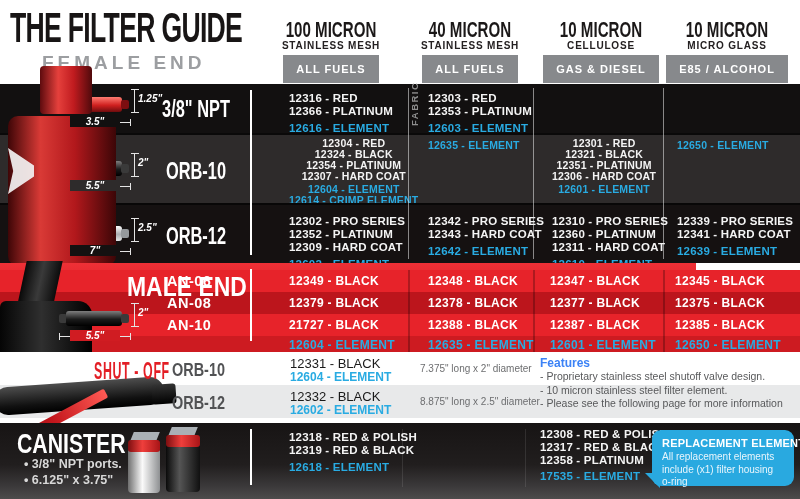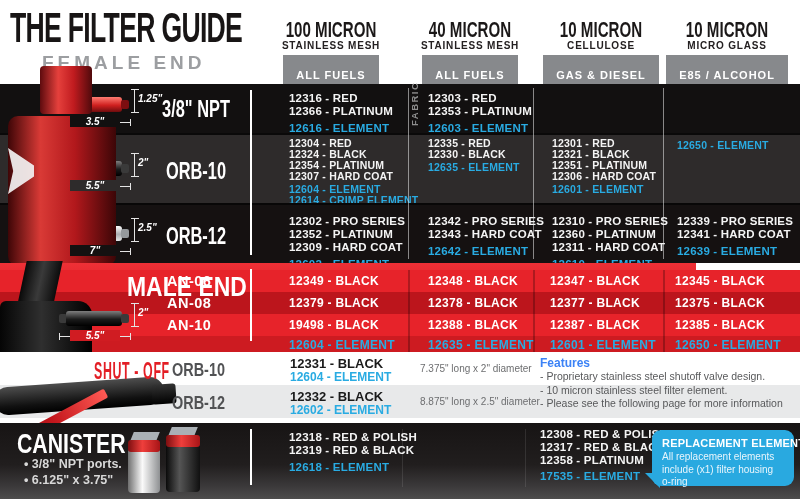--- a/index.html
+++ b/index.html
@@ -11,38 +11,38 @@
   .header { position:absolute; left:0; top:0; width:800px; height:84px; background:#fff;text-decoration:underline; }
   .title { position:absolute; left:10px; top:4px; font-size:38px; font-weight:bold; color:#181515;
            letter-spacing:-1px; white-space:nowrap; transform:scale(0.70,1.12); transform-origin:left top; }
   .subtitle { position:absolute; left:42px; top:52px; font-size:19px; font-weight:bold; color:#9c9ea1; letter-spacing:4px; }
   .colhead { position:absolute; top:20px; width:150px; text-align:center; }
   .ch1{left:256px}.ch2{left:395px}.ch3{left:526px}.ch4{left:652px}
   .micron { font-size:21px; font-weight:bold; color:#1b1818; line-height:20px; white-space:nowrap;
             transform:scale(0.72,1.08); transform-origin:center bottom; }
   .media  { font-size:10px; font-weight:bold; color:#242021; letter-spacing:0.8px; line-height:11px; }
   .badge  { display:inline-block; margin-top:4px; background:#87898c; color:#fff; font-weight:bold;
-            font-size:11px; letter-spacing:1px; padding:14px 13px;text-align:center; }
+            font-size:11px; letter-spacing:1px; padding:8px 13px;text-align:center; }
 
   
   .pline { font-size:11.5px; line-height:13px; font-weight:bold; color:#f4f4f4; letter-spacing:0.2px; white-space:nowrap; }
   .eline { font-size:11.5px; line-height:13px; font-weight:bold; color:#29abe2; letter-spacing:0.2px; white-space:nowrap; }
   .elements { margin-top:4px; }
   .cell { position:absolute; top:8px; }
   .c1{left:289px}.c2{left:428px}.c3{left:552px}.c4{left:677px}
   .vdiv { position:absolute; top:3px; bottom:3px; width:1px; background:rgba(235,235,235,0.55); }
   .dv1{left:408px}.dv2{left:533px}.dv3{left:663px}
   .wdiv { position:absolute; left:250px; width:2px; background:#ffffff; }
 
   
   .female { position:absolute; left:0; top:84px; width:800px; height:179px; background:#131010; }
   .frow { position:relative; width:800px; box-sizing:border-box; }
   .frow1 { height:49px; background:#121010; --rowbg:#121010; }
   .frow2 { height:70px; background:#2e2b2b; --rowbg:#2e2b2b; border-top:2px solid #0a0909; }
-  .frow2 .pline,.frow2 .eline { font-size:10.5px; line-height:11px; }
+  .frow2 .pline,.frow2 .eline { font-size:10.5px; line-height:11px;text-align:center; }
   .frow2 .elements { margin-top:2px; }
   .frow2 .cell { top:3px; }
   .frow3 { height:60px; background:#151111; --rowbg:#151111; border-top:2px solid #080707; }
   .frow3 .cell { top:10px; }
   .rowlabel { position:absolute; left:146px; width:100px; text-align:center; color:#fff; font-weight:bold;
               font-size:21px; white-space:nowrap; transform:scale(0.78,1.1); transform-origin:center; }
   .fabric { position:absolute; left:409px; top:42px; transform:rotate(-90deg); transform-origin:left top;
             color:#8d8d8d; font-size:9.5px; font-weight:bold; letter-spacing:1.5px; }
 
   
@@ -100,21 +100,21 @@
               background:linear-gradient(90deg,#050505,#2f2f2f 45%,#000); }
 
   
   .shutoff { position:absolute; left:0; top:352px; width:800px; height:66px; background:#fff; }
   .so-row2 { position:absolute; left:0; top:33px; width:800px; height:33px; background:#e8e9ea; }
   .so-title { position:absolute; left:94px; top:5px; color:#e31e25; font-weight:bold; font-size:20px;
               white-space:nowrap; transform:scale(0.62,1.2); transform-origin:left top; letter-spacing:1px; }
   .so-rowlabel { position:absolute; left:172px; color:#515254; font-weight:bold; font-size:17px;
                  white-space:nowrap; transform:scale(0.85,1.05); transform-origin:left top; }
   .so-l1{top:8px}.so-l2{top:41px}
-  .so-part { position:absolute; left:290px; font-size:13px; font-weight:bold; color:#1a1a1a; white-space:nowrap; }
+  .so-part { position:absolute; left:290px; font-size:13px; font-weight:normal; color:#1a1a1a; white-space:nowrap; }
   .so-el   { position:absolute; left:290px; font-size:12px; font-weight:bold; color:#29abe2; white-space:nowrap; }
   .so-p1{top:4px}.so-e1{top:18px}.so-p2{top:37px}.so-e2{top:51px}
   .so-size { position:absolute; left:420px; font-size:10px; color:#6d6e70; white-space:nowrap; }
   .so-s1{top:11px}.so-s2{top:44px}
   .features { position:absolute; left:540px; top:4px; width:255px; }
   .feat-title { font-size:12px; font-weight:bold; color:#3b82f6; line-height:14px; }
   .feat-item { font-size:10.5px; color:#58595b; line-height:13.5px; white-space:nowrap; }
   .valve { position:absolute; left:0; top:0; width:180px; height:66px; }
   .valve-body { position:absolute; left:-6px; top:30px; width:170px; height:28px; border-radius:14px;
                 background:linear-gradient(180deg,#4e4e4e,#111 70%,#000); transform:rotate(-4deg); }
@@ -232,24 +232,20 @@
             <div class="pline">12324 - BLACK</div>
             <div class="pline">12354 - PLATINUM</div>
             <div class="pline">12307 - HARD COAT</div>
           </div>
         <div class="elements">
             <div class="eline">12604 - ELEMENT</div>
             <div class="eline">12614 - CRIMP ELEMENT</div>
           </div>
       </div>
       <div class="cell c2">
-        <div class="parts">
-            <div class="pline">12335 - RED</div>
-            <div class="pline">12330 - BLACK</div>
-          </div>
         <div class="elements">
             <div class="eline">12635 - ELEMENT</div>
           </div>
       </div>
       <div class="cell c3">
         <div class="parts">
             <div class="pline">12301 - RED</div>
             <div class="pline">12321 - BLACK</div>
             <div class="pline">12351 - PLATINUM</div>
             <div class="pline">12306 - HARD COAT</div>
@@ -337,21 +333,21 @@
     </div>
     <div class="mrow mr2">
       <span class="an-label">AN-08</span>
       <span class="mcell mc1">12379 - BLACK</span>
       <span class="mcell mc2">12378 - BLACK</span>
       <span class="mcell mc3">12377 - BLACK</span>
       <span class="mcell mc4">12375 - BLACK</span>
     </div>
     <div class="mrow mr3">
       <span class="an-label">AN-10</span>
-      <span class="mcell mc1">19498 - BLACK</span>
+      <span class="mcell mc1">21727 - BLACK</span>
       <span class="mcell mc2">12388 - BLACK</span>
       <span class="mcell mc3">12387 - BLACK</span>
       <span class="mcell mc4">12385 - BLACK</span>
     </div>
     <div class="mrow mr4">
       <span class="mcell mc1">12604 - ELEMENT</span>
       <span class="mcell mc2">12635 - ELEMENT</span>
       <span class="mcell mc3">12601 - ELEMENT</span>
       <span class="mcell mc4">12650 - ELEMENT</span>
     </div>

